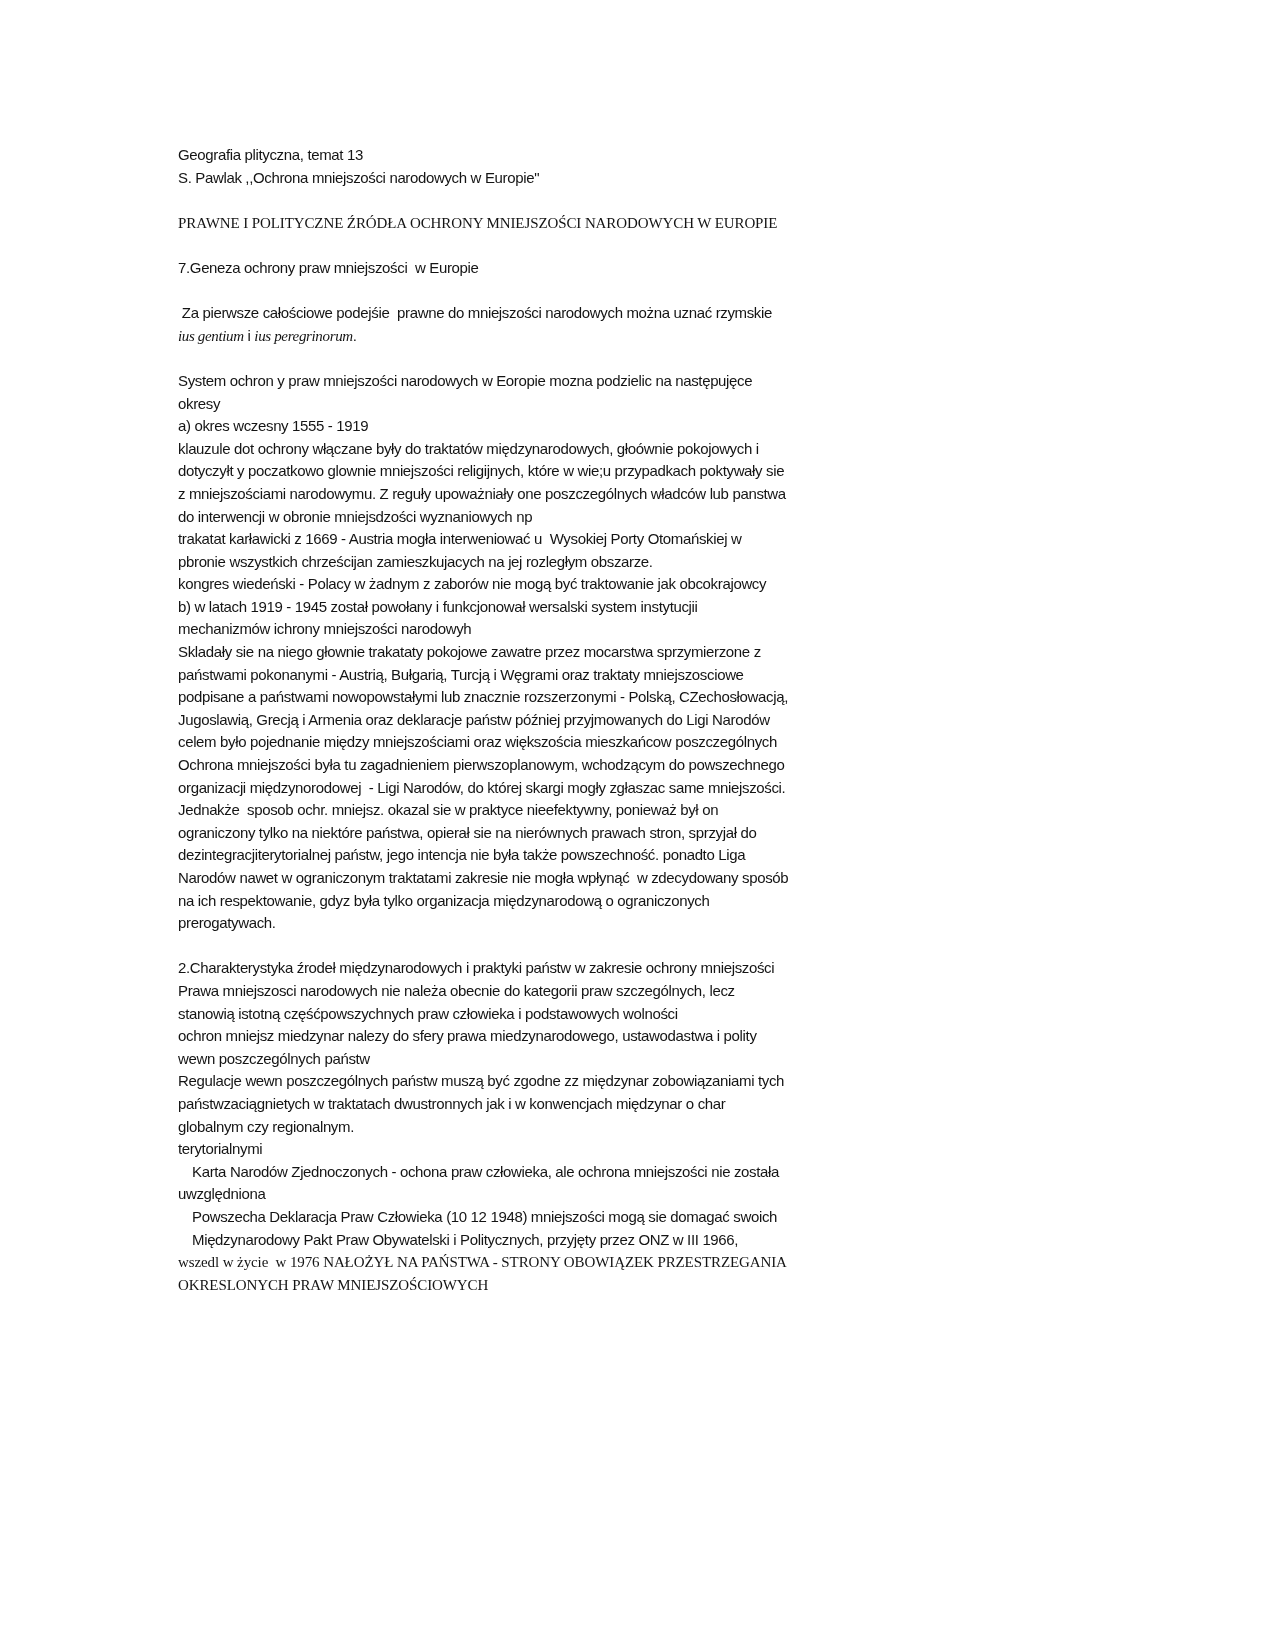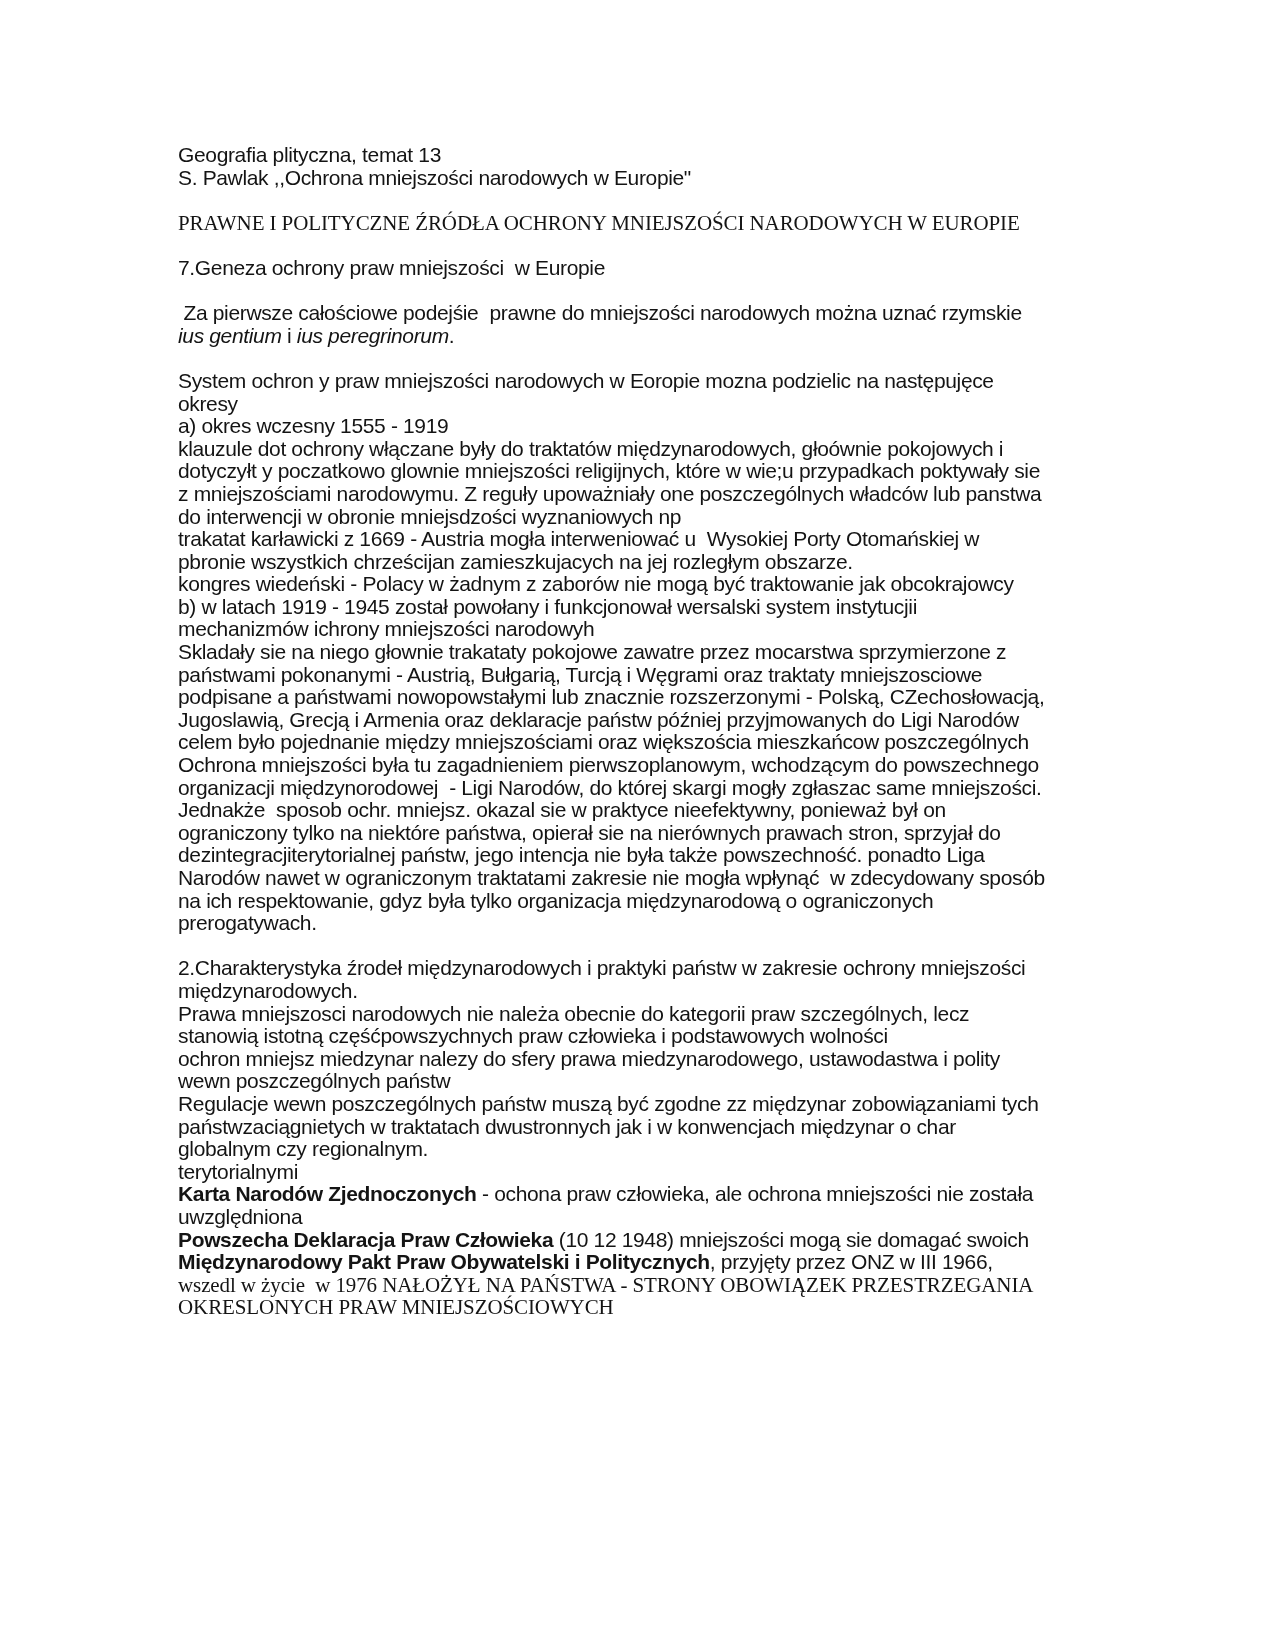--- a/index.html
+++ b/index.html
@@ -1,27 +1,27 @@
 <!DOCTYPE html>
 <html><head>
   <meta charset="utf-8">
   <style>
     html, body { margin: 0; padding: 0; background: #ffffff; }
     body { width: 1275px; height: 1650px; position: relative; overflow: hidden; }
     .page {
       position: absolute; left: 178px; top: 144px; width: 860px;
       font-family: "Liberation Sans", sans-serif;
-      font-size: 21px; line-height: 22.6px; color: #141414;
+      font-size: 15px; line-height: 22.6px; color: #141414;
       letter-spacing: -0.35px;
     }
     .line { white-space: pre; display: block; height: 22.6px; }
     .gap { height: 22.6px; }
     .caps { letter-spacing: -0.1px; font-family: Liberation Serif, serif; }
-    b { font-weight: bold; }
-    i { font-style: italic; }
+    b { font-weight: normal; margin-left: 14px; }
+    i { font-style: italic; font-family: Liberation Serif, serif; }
   </style>
 </head>
 <body>
 
 <div class="page">
 
   <span class="line">Geografia plityczna, temat 13</span>
   <span class="line">S. Pawlak ,,Ochrona mniejszości narodowych w Europie"</span>
   <div class="gap"></div>
   <span class="line caps">PRAWNE I POLITYCZNE ŹRÓDŁA OCHRONY MNIEJSZOŚCI NARODOWYCH W EUROPIE</span>
@@ -53,21 +53,20 @@
   <span class="line">organizacji międzynorodowej  - Ligi Narodów, do której skargi mogły zgłaszac same mniejszości.</span>
   <span class="line">Jednakże  sposob ochr. mniejsz. okazal sie w praktyce nieefektywny, ponieważ był on</span>
   <span class="line">ograniczony tylko na niektóre państwa, opierał sie na nierównych prawach stron, sprzyjał do</span>
   <span class="line">dezintegracjiterytorialnej państw, jego intencja nie była także powszechność. ponadto Liga</span>
   <span class="line">Narodów nawet w ograniczonym traktatami zakresie nie mogła wpłynąć  w zdecydowany sposób</span>
   <span class="line">na ich respektowanie, gdyz była tylko organizacja międzynarodową o ograniczonych</span>
   <span class="line">prerogatywach.</span>
   <div class="gap"></div>
 
   <span class="line">2.Charakterystyka źrodeł międzynarodowych i praktyki państw w zakresie ochrony mniejszości</span>
-  <span class="line">międzynarodowych.</span>
   <span class="line">Prawa mniejszosci narodowych nie należa obecnie do kategorii praw szczególnych, lecz</span>
   <span class="line">stanowią istotną częśćpowszychnych praw człowieka i podstawowych wolności</span>
   <span class="line">ochron mniejsz miedzynar nalezy do sfery prawa miedzynarodowego, ustawodastwa i polity</span>
   <span class="line">wewn poszczególnych państw</span>
   <span class="line">Regulacje wewn poszczególnych państw muszą być zgodne zz międzynar zobowiązaniami tych</span>
   <span class="line">państwzaciągnietych w traktatach dwustronnych jak i w konwencjach międzynar o char</span>
   <span class="line">globalnym czy regionalnym.</span>
   <span class="line">terytorialnymi</span>
 
   <span class="line"><b>Karta Narodów Zjednoczonych</b><span> - ochona praw człowieka, ale ochrona mniejszości nie została</span></span>

